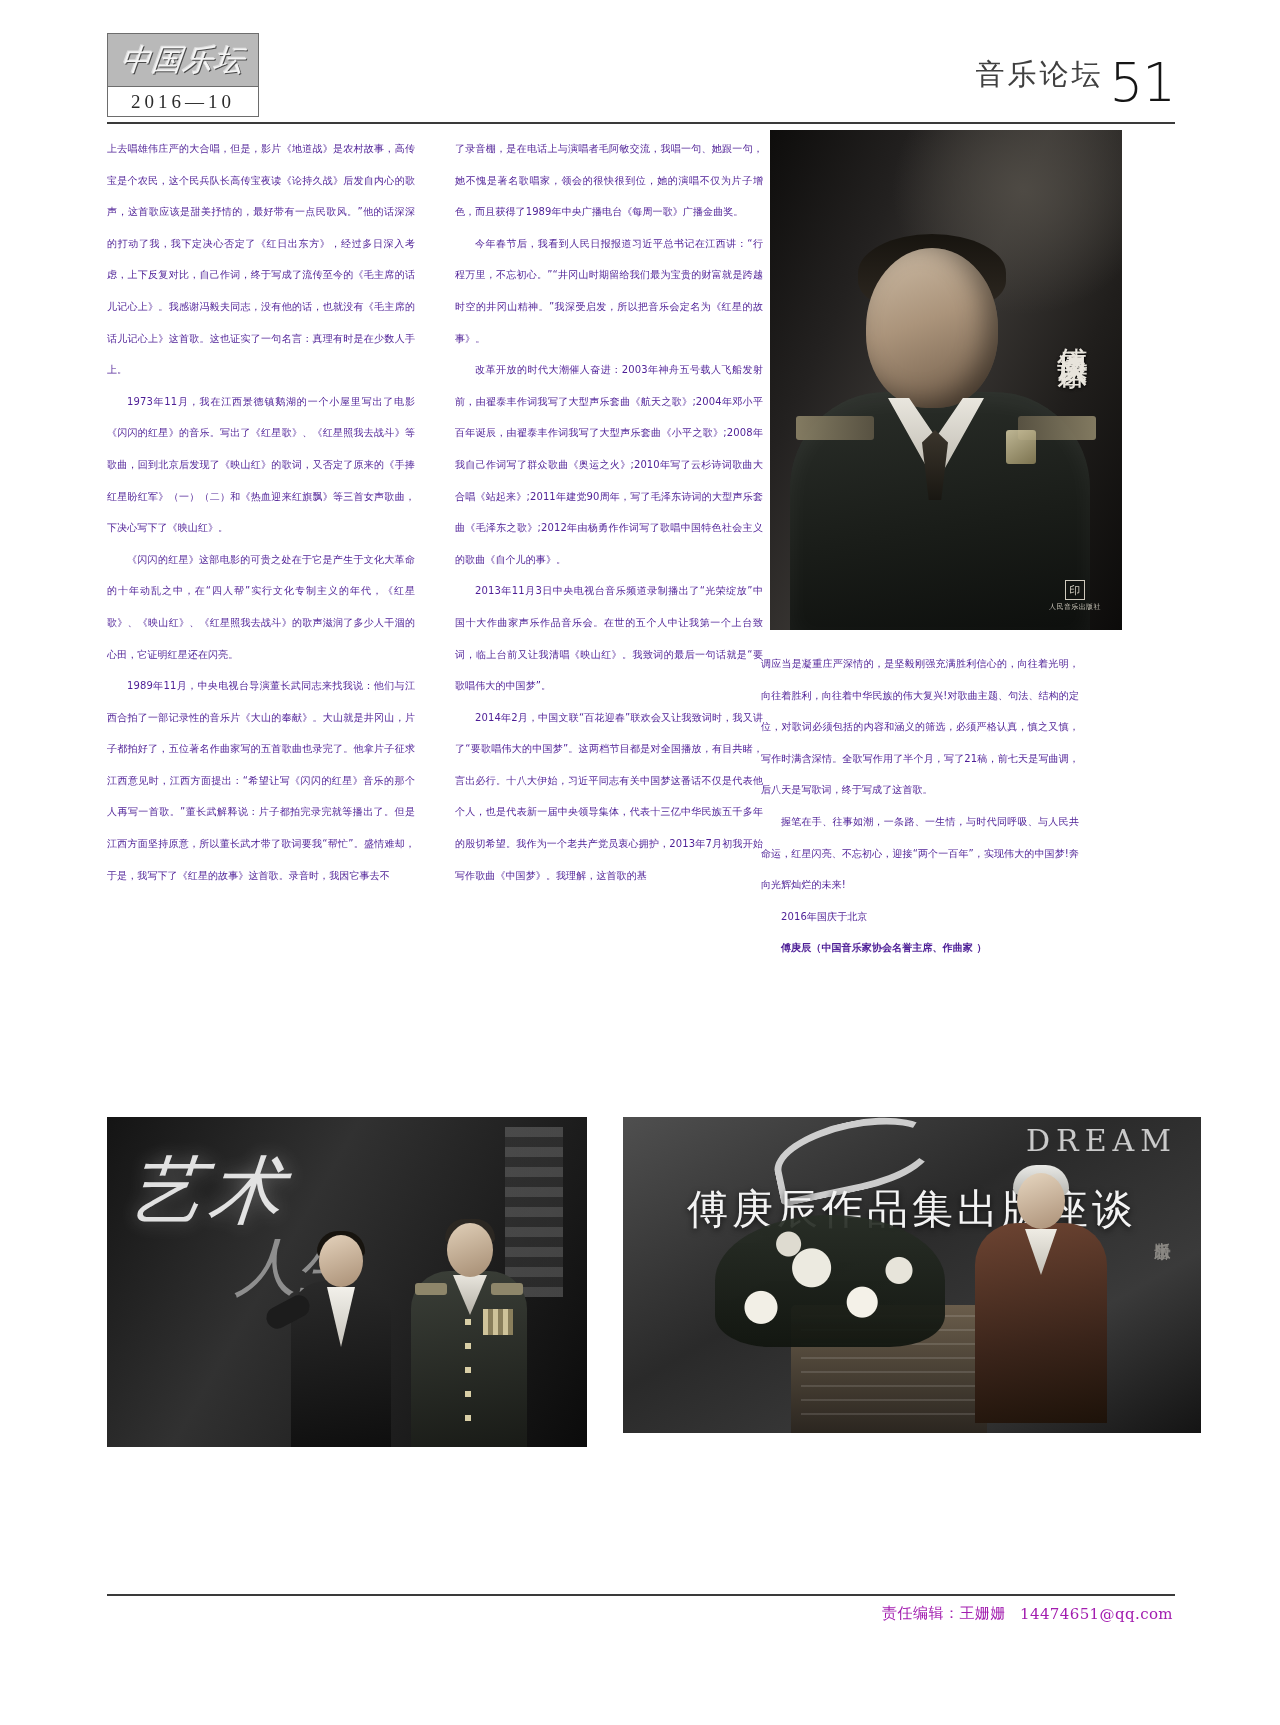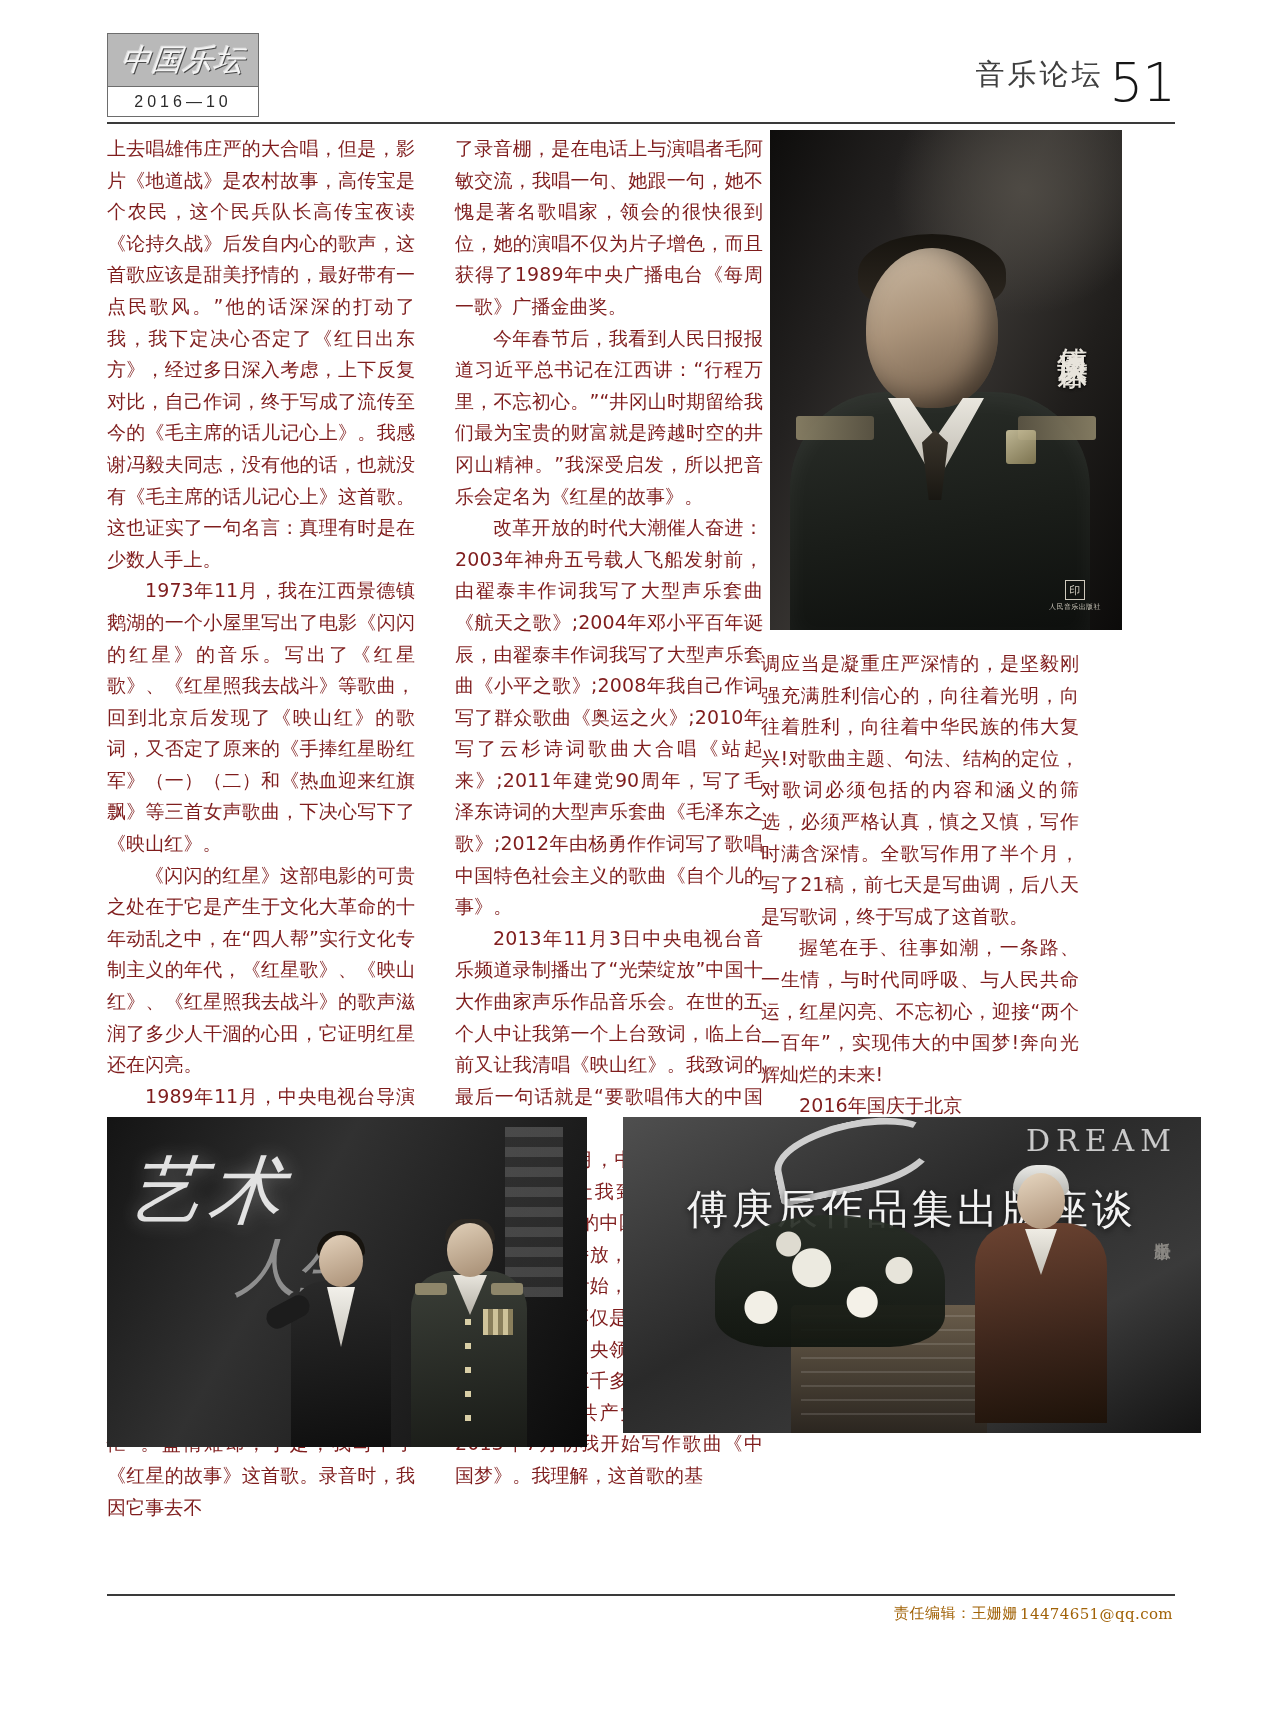--- a/index.html
+++ b/index.html
@@ -41,22 +41,22 @@
     white-space:nowrap;
   }
   .mast-year{
     width:152px;height:30px;
     border:1px solid #6d6d6d;border-top:none;
     box-sizing:border-box;
     display:flex;align-items:center;justify-content:center;
     background:#fff;
   }
   .mast-year span{
-    font-family:Liberation Sans, sans-serif;
-    font-size:16px;letter-spacing:4px;color:#2a2a2a;
+    font-family:Liberation Serif, serif;
+    font-size:19px;letter-spacing:4px;color:#2a2a2a;
     white-space:nowrap;
   }
 
   
   .header-right{
     position:absolute;right:105px;top:60px;
     display:flex;align-items:flex-start;gap:6px;
   }
   .header-section{
     font-family:"DejaVu Serif","Liberation Serif",serif;
@@ -71,25 +71,25 @@
   }
   .rule-top{
     position:absolute;left:107px;top:122px;
     width:1068px;height:0;
     border-top:2px solid #3a3a3a;
   }
 
   
   .col{
     position:absolute;
-    font-size:19px;
+    font-size:10px;
     line-height:31.6px;
     text-align:justify;
     text-justify:inter-ideograph;
-    color:#7f1d1d;
+    color:#4c1d95;
     letter-spacing:0.1px;
   }
   .col p{margin:0;text-indent:2em;}
   .col p.noindent{text-indent:0;}
 
   #col1{left:107px;top:133px;width:308px;}
   #col2{left:455px;top:133px;width:308px;}
   #col3{left:761px;top:648px;width:318px;}
 
   .sig-date{margin:0;text-indent:2em;}
@@ -334,22 +334,22 @@
     writing-mode:vertical-rl;height:170px;
   }
 
   
   .rule-bottom{
     position:absolute;left:107px;top:1594px;
     width:1068px;height:0;border-top:2px solid #3a3a3a;
   }
   .footer{
     position:absolute;right:107px;top:1604px;
-    font-size:15px;color:#a16207;
-    display:flex;align-items:center;gap:2px;
+    font-size:15px;color:#a21caf;
+    display:flex;align-items:center;gap:14px;
     white-space:nowrap;
   }
   .footer .lbl{letter-spacing:.5px;}
   .footer .mail{
     font-family:"DejaVu Serif","Liberation Serif",serif;
     font-size:15px;letter-spacing:.4px;
   }
 </style>
 </head>
 <body>

